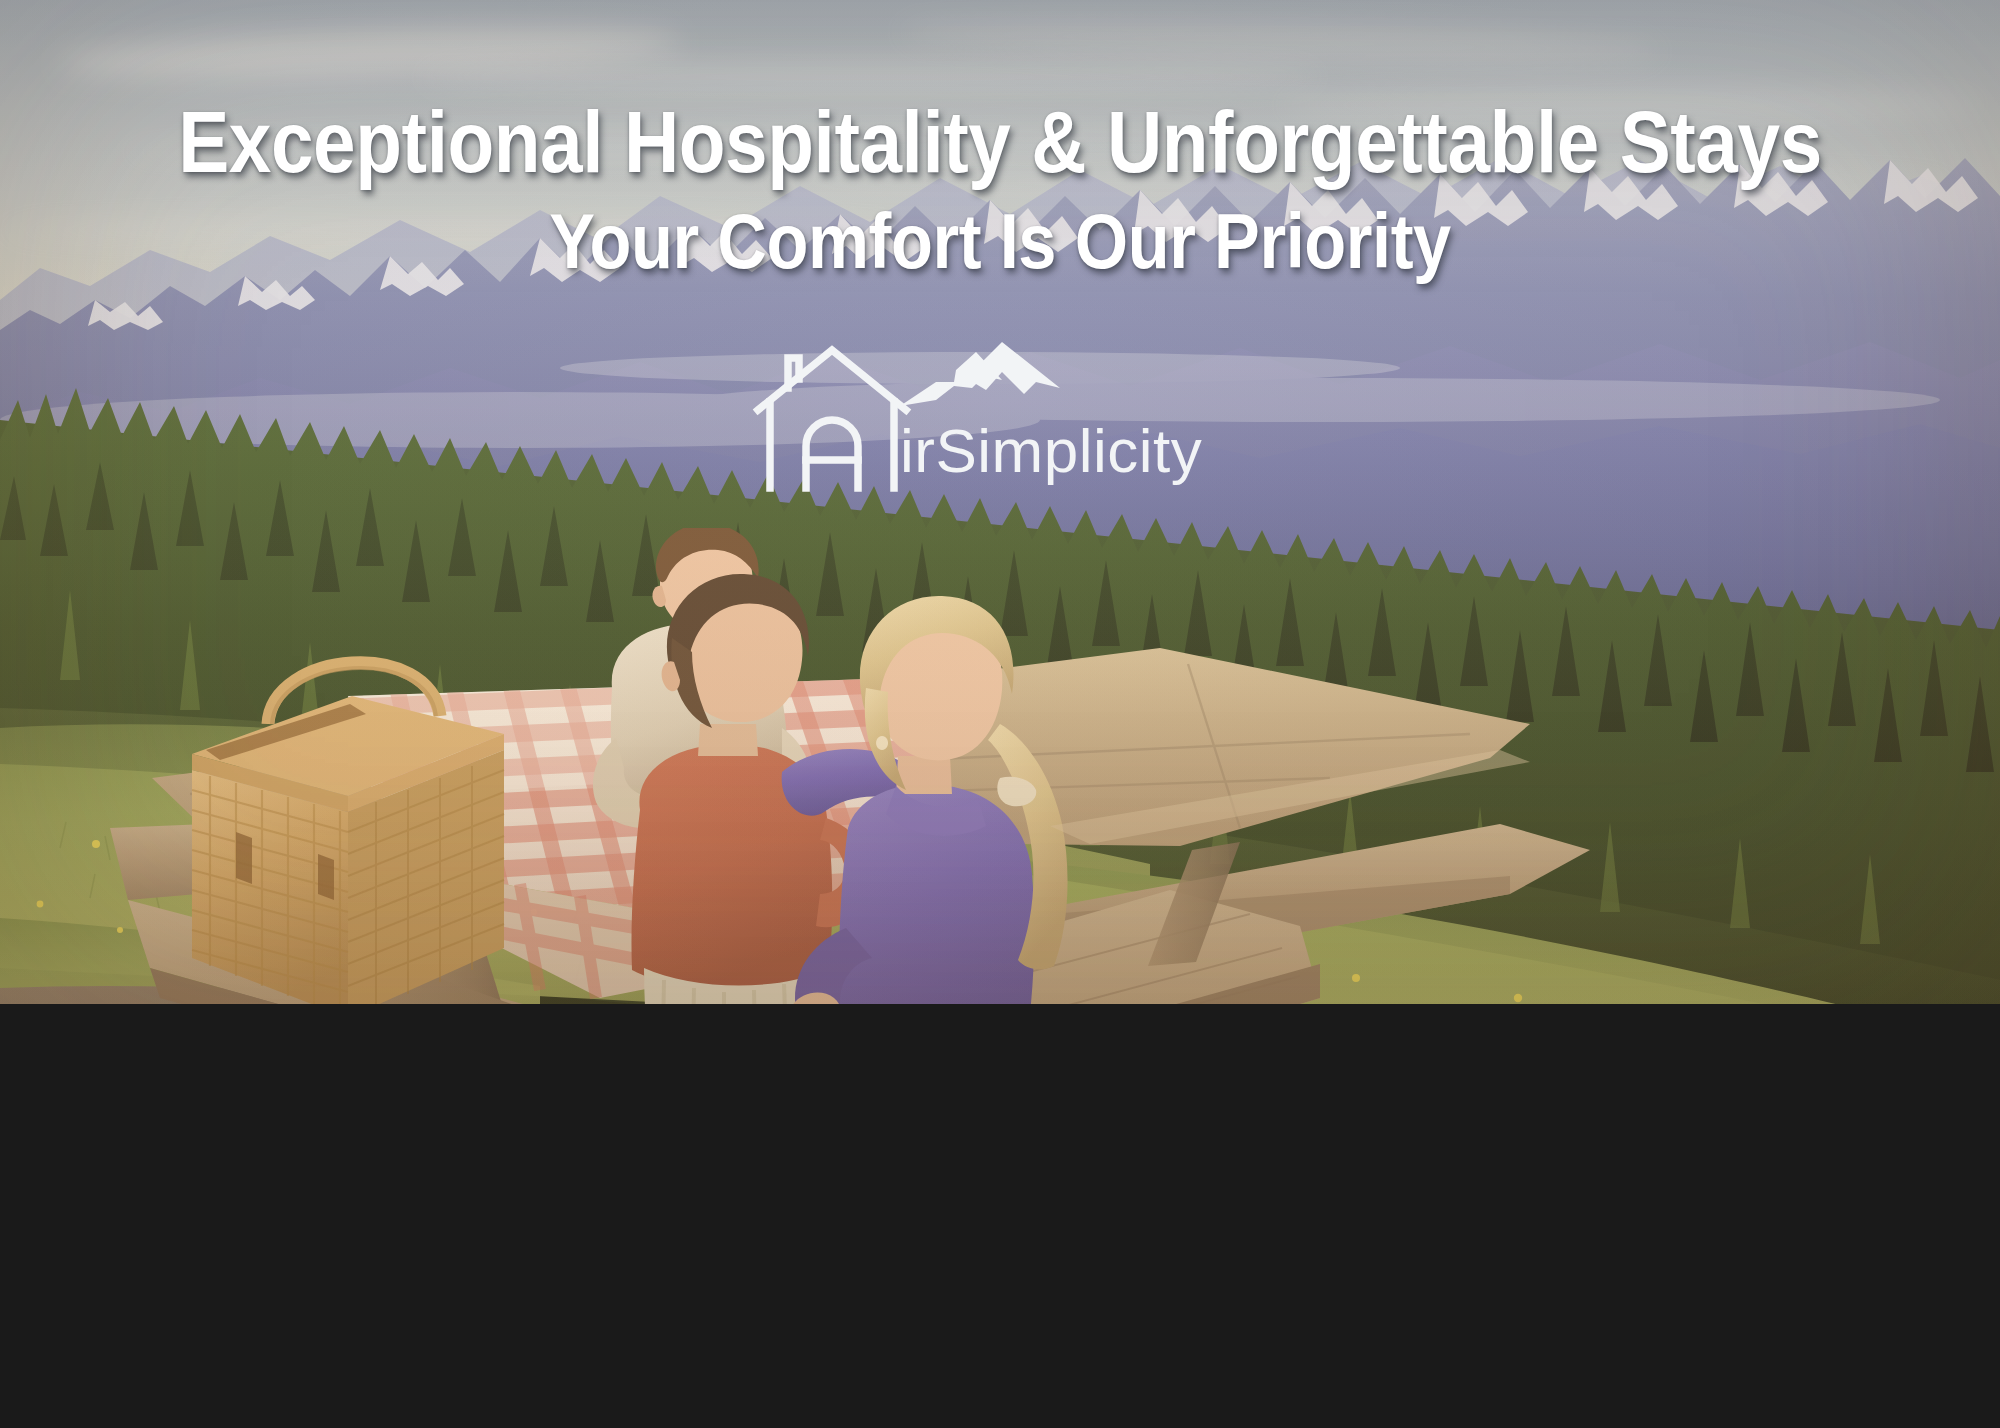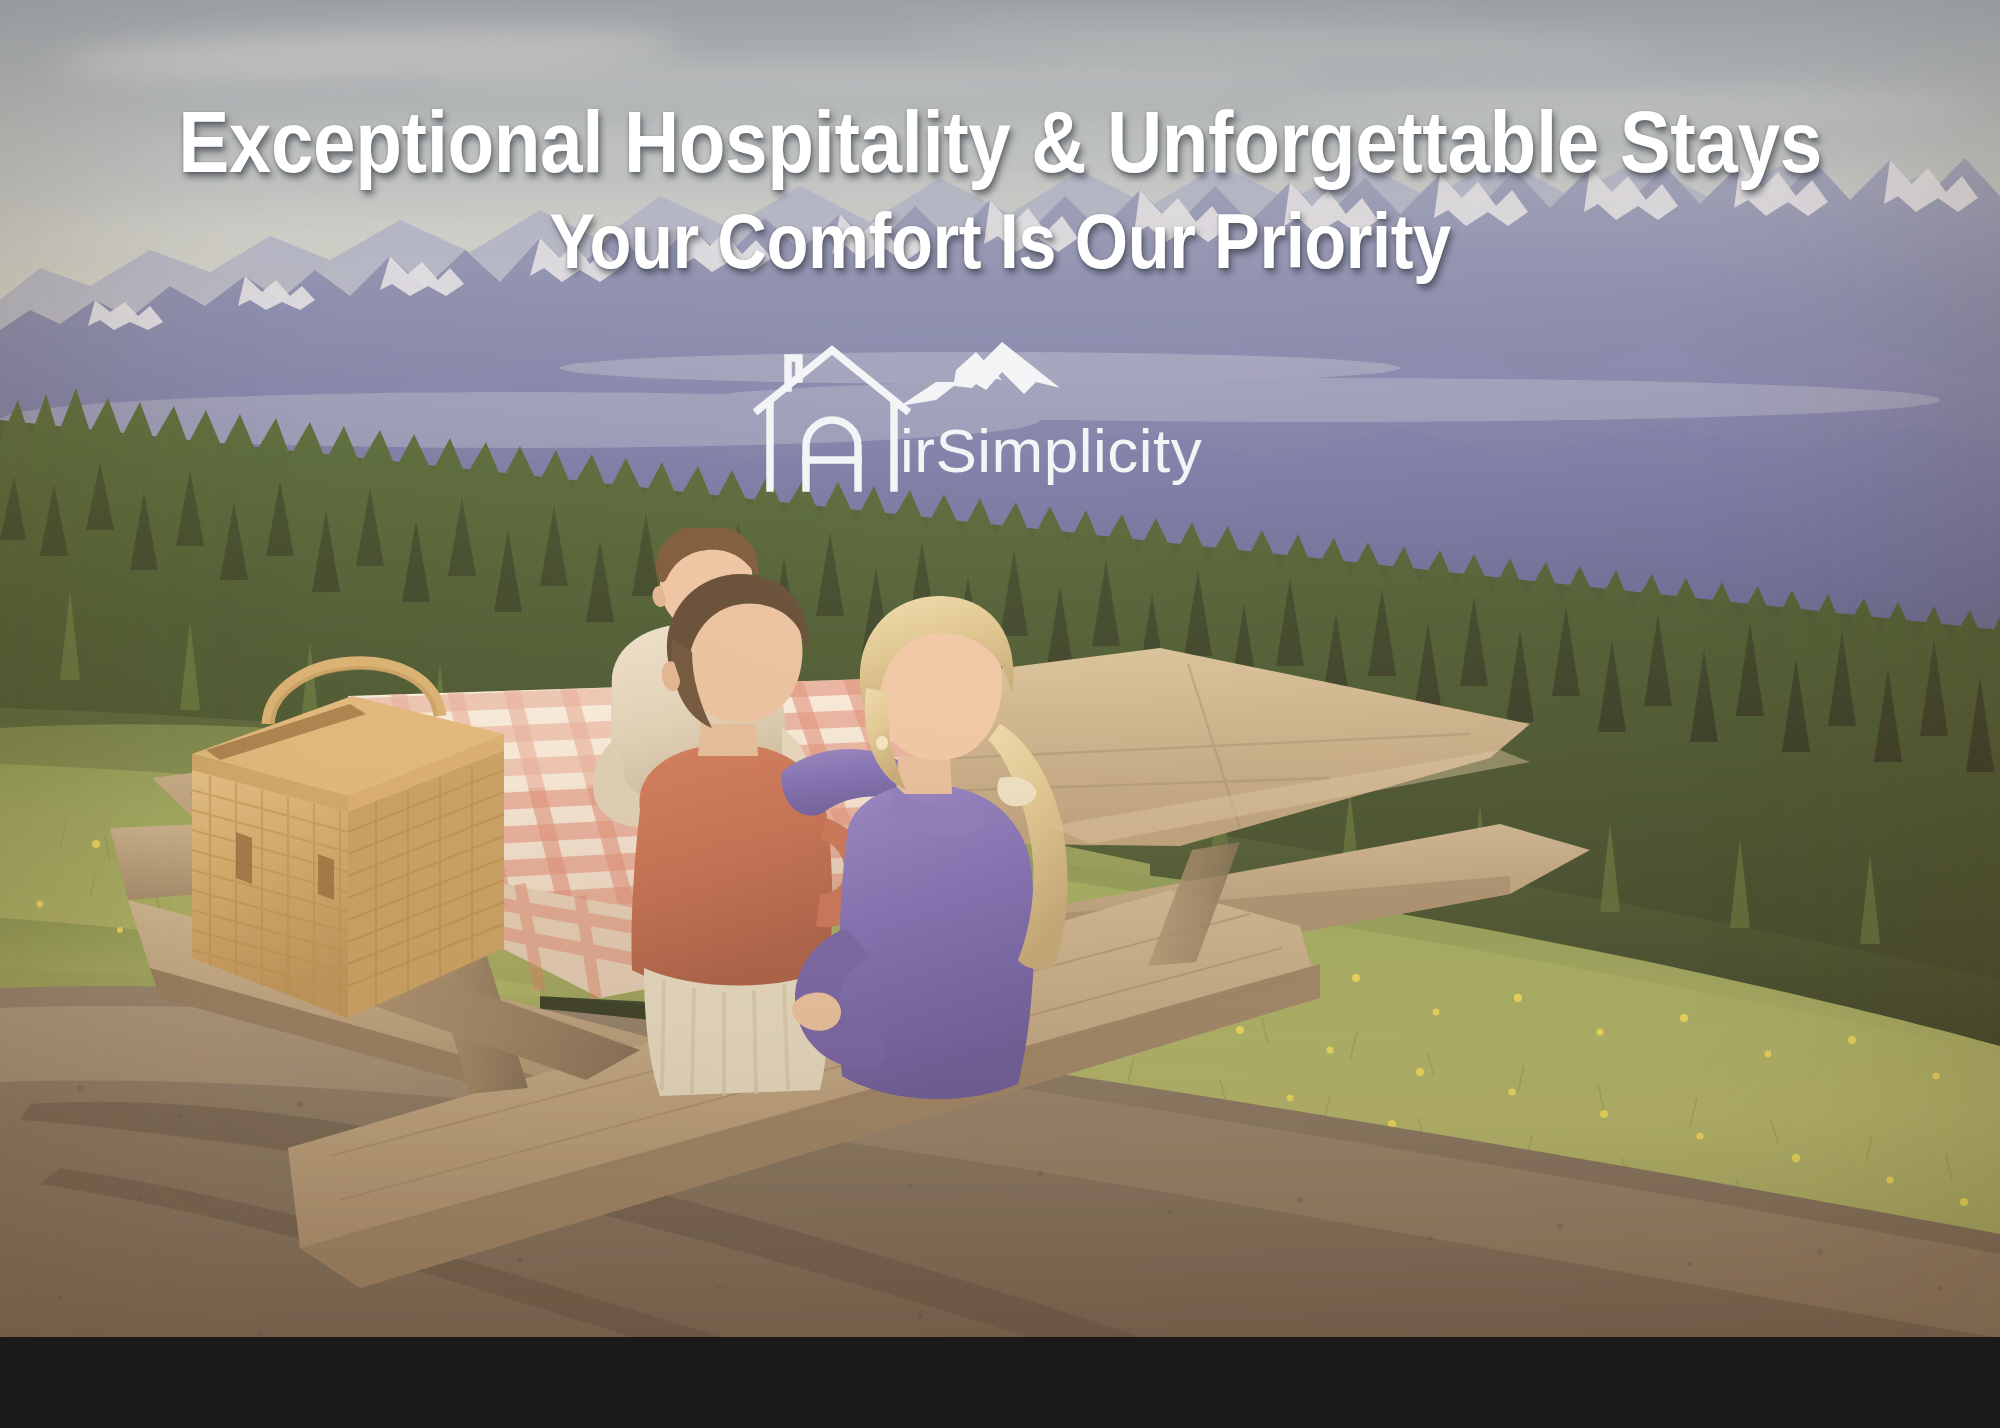--- a/index.html
+++ b/index.html
@@ -3,21 +3,21 @@
 <meta charset="utf-8">
 <title>AirSimplicity Hero Banner</title>
 <style>
   * { margin:0; padding:0; box-sizing:border-box; }
   html,body{ background:#1a1a1a; }
   body{ font-family:"Liberation Sans", sans-serif; }
 
   .banner{
     position:relative;
     width:2000px;
-    height:1337px;
+    height:1004px;
     overflow:hidden;
     background:#c2410c;
   }
 
   
   .sky{
     position:absolute; left:0; top:0; width:2000px; height:400px;
     background:linear-gradient(to bottom,
       #9fb0c4 0%,
       #a9b8c8 12%,

